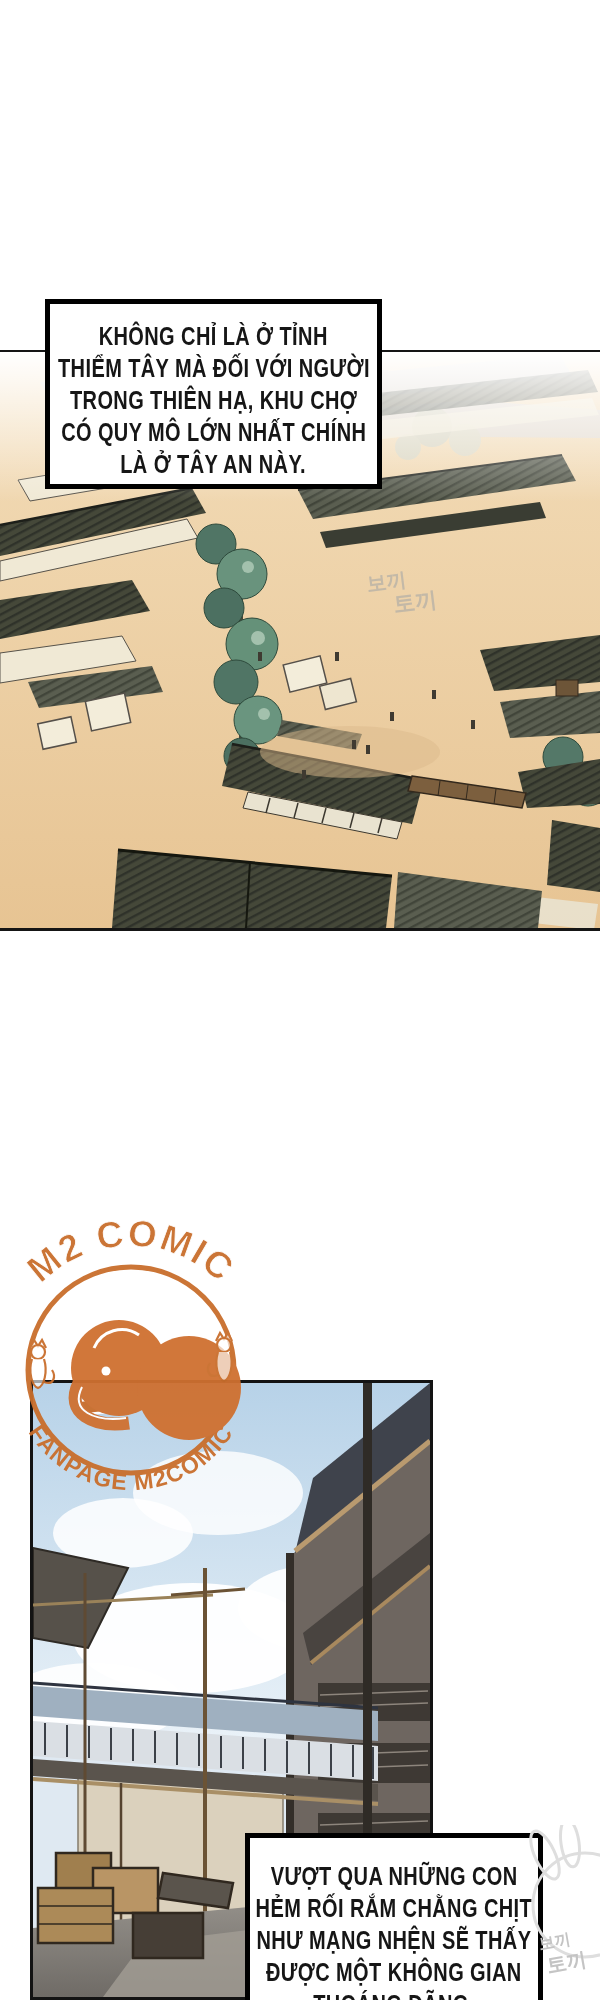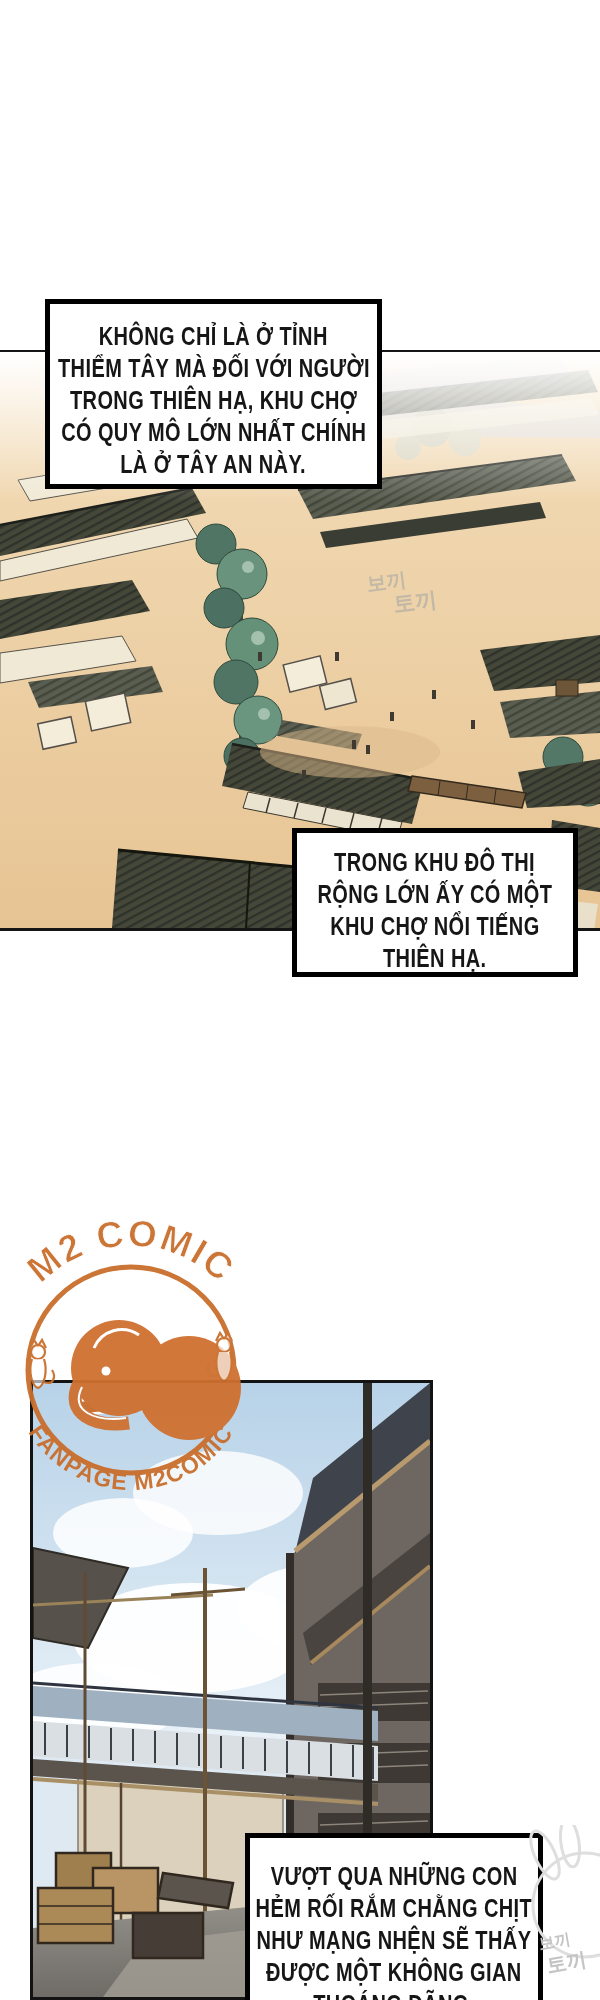--- a/index.html
+++ b/index.html
@@ -163,26 +163,20 @@
   </div>
 
   <div class="nbox" id="box1">
     <span class="nline">KHÔNG CHỈ LÀ Ở TỈNH</span>
     <span class="nline">THIỂM TÂY MÀ ĐỐI VỚI NGƯỜI</span>
     <span class="nline">TRONG THIÊN HẠ, KHU CHỢ</span>
     <span class="nline">CÓ QUY MÔ LỚN NHẤT CHÍNH</span>
     <span class="nline">LÀ Ở TÂY AN NÀY.</span>
   </div>
 
-  <div class="nbox" id="box2">
-    <span class="nline">TRONG KHU ĐÔ THỊ</span>
-    <span class="nline">RỘNG LỚN ẤY CÓ MỘT</span>
-    <span class="nline">KHU CHỢ NỔI TIẾNG</span>
-    <span class="nline">THIÊN HẠ.</span>
-  </div>
 
   <div class="alley">
     <svg width="397" height="614" viewBox="0 0 397 614">
       <defs>
         <linearGradient id="skyGrad" x1="0" y1="0" x2="0" y2="1">
           <stop offset="0" stop-color="#b7d2e8"></stop>
             <stop offset="1" stop-color="#eaf2f8"></stop>
         </linearGradient>
         <linearGradient id="gndGrad" x1="0" y1="0" x2="0" y2="1">
           <stop offset="0" stop-color="#938f89"></stop>

